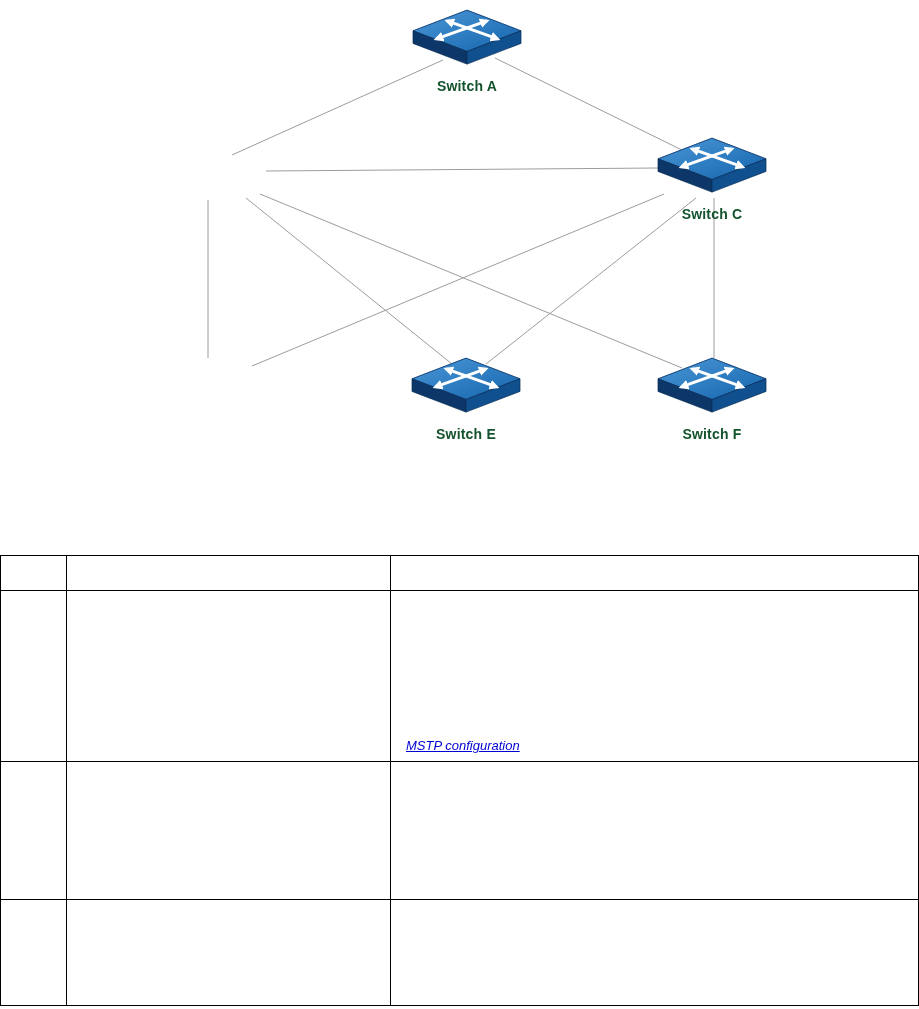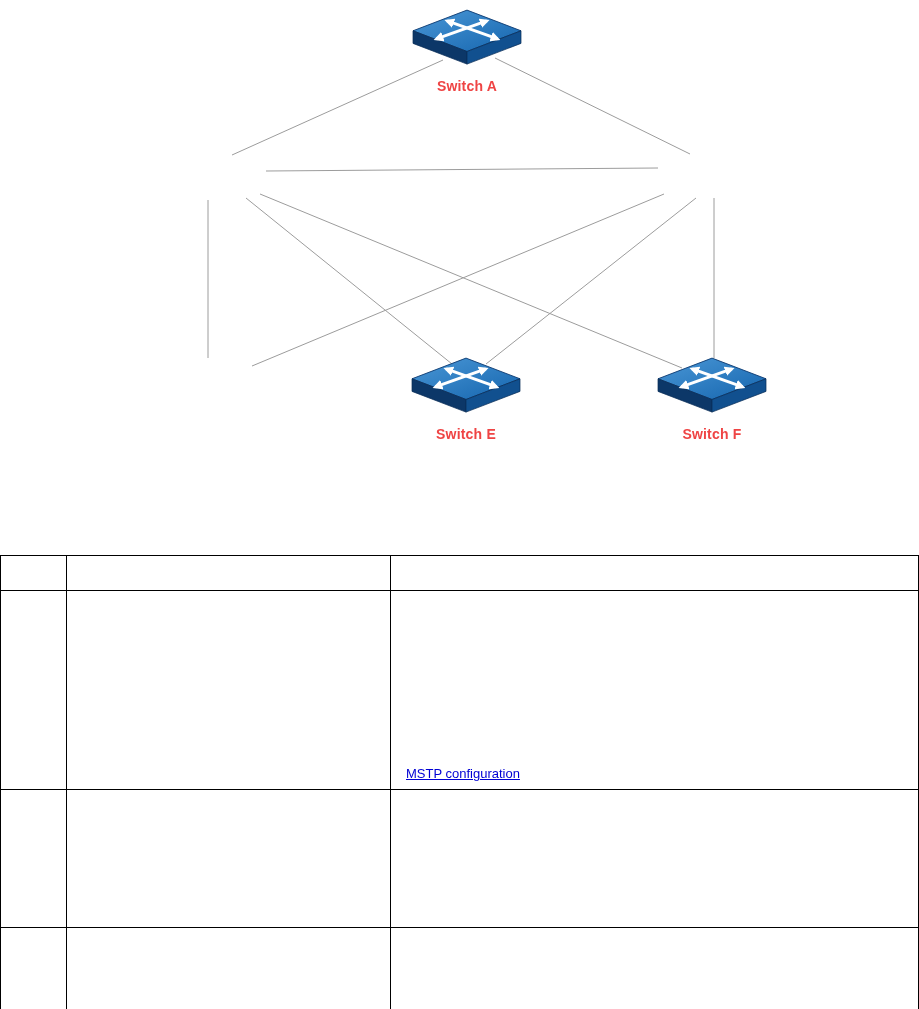--- a/index.html
+++ b/index.html
@@ -11,21 +11,21 @@
   .page { position:absolute; inset:0; }
 
   
   .diagram { position:absolute; left:0; top:0; width:919px; height:480px; }
   .edges { position:absolute; left:0; top:0; width:919px; height:480px; }
   .edges line { stroke:#9c9c9c; stroke-width:1; }
 
   .node { position:absolute; width:124px; text-align:center; }
   .node svg.sw { display:block; width:124px; height:72px; }
   .node .lbl {
-    margin-top:4px; font-size:14px; font-weight:bold; color:#ef4444;
+    margin-top:4px; font-size:14px; font-weight:bold; color:#14532d;
     letter-spacing:.2px; white-space:nowrap;
   }
   .node-a { left:405px; top:2px; }
   .node-b { left:150px; top:132px; }
   .node-c { left:650px; top:130px; }
   .node-d { left:150px; top:350px; }
   .node-e { left:404px; top:350px; }
   .node-f { left:650px; top:350px; }
 
   
@@ -34,21 +34,21 @@
     border-collapse:collapse; table-layout:fixed; background:#fff;
   }
   table.cfg col.c1 { width:66px; }
   table.cfg col.c2 { width:324px; }
   table.cfg col.c3 { width:528px; }
   table.cfg th, table.cfg td {
     border:1px solid #000; padding:6px 14px; vertical-align:top;
     font-size:13px; color:#000; text-align:left; font-weight:normal;
   }
   tr.hdr  { height:35px; }
-  tr.row1 { height:199px; }
+  tr.row1 { height:171px;font-style:italic; }
   tr.row2 { height:138px; }
   tr.row3 { height:106px; }
   td.linkcell { position:relative; }
   a.doclink {
     position:absolute; left:15px; bottom:8px;
     color:#0000d4; text-decoration:underline; font-size:13px; cursor:pointer;
   }
 </style>
 </head>
 <body>
@@ -91,20 +91,26 @@
     </svg>
 
     <div class="node node-a">
       <svg class="sw" viewBox="0 0 130 80">
           <use href="#switch3d"></use>
         </svg>
       <div class="lbl">Switch A</div>
     </div>
 
 
+    <div class="node node-c">
+      <svg class="sw" viewBox="0 0 130 80">
+          <use href="#switch3d"></use>
+        </svg>
+      <div class="lbl">Switch C</div>
+    </div>
 
 
     <div class="node node-e">
       <svg class="sw" viewBox="0 0 130 80">
           <use href="#switch3d"></use>
         </svg>
       <div class="lbl">Switch E</div>
     </div>
 
     <div class="node node-f">

